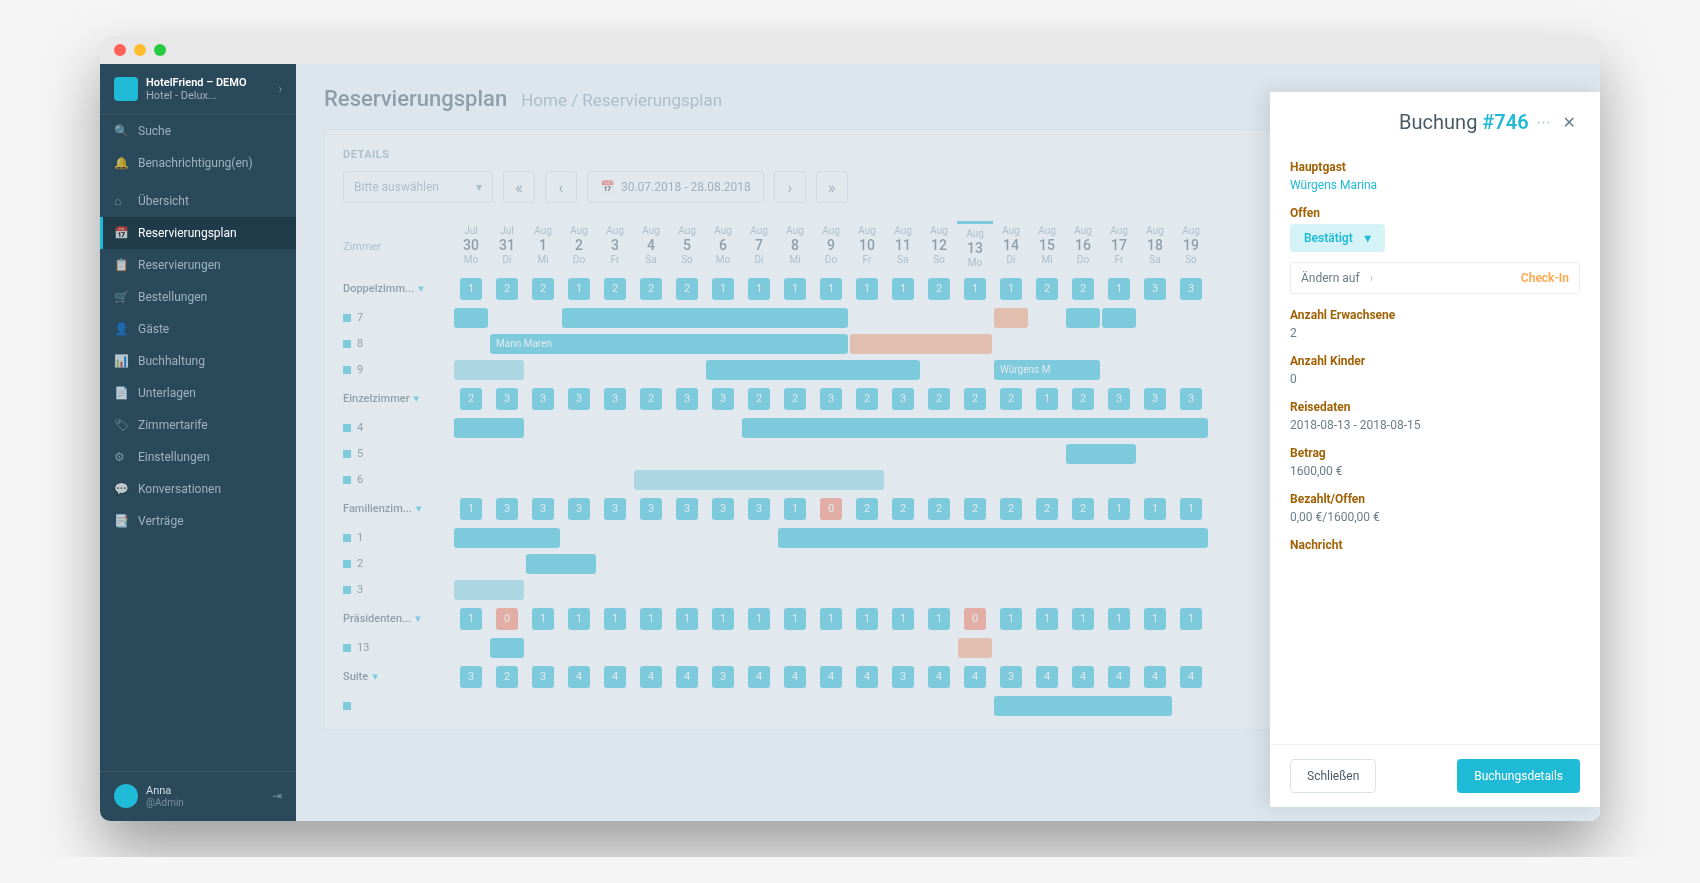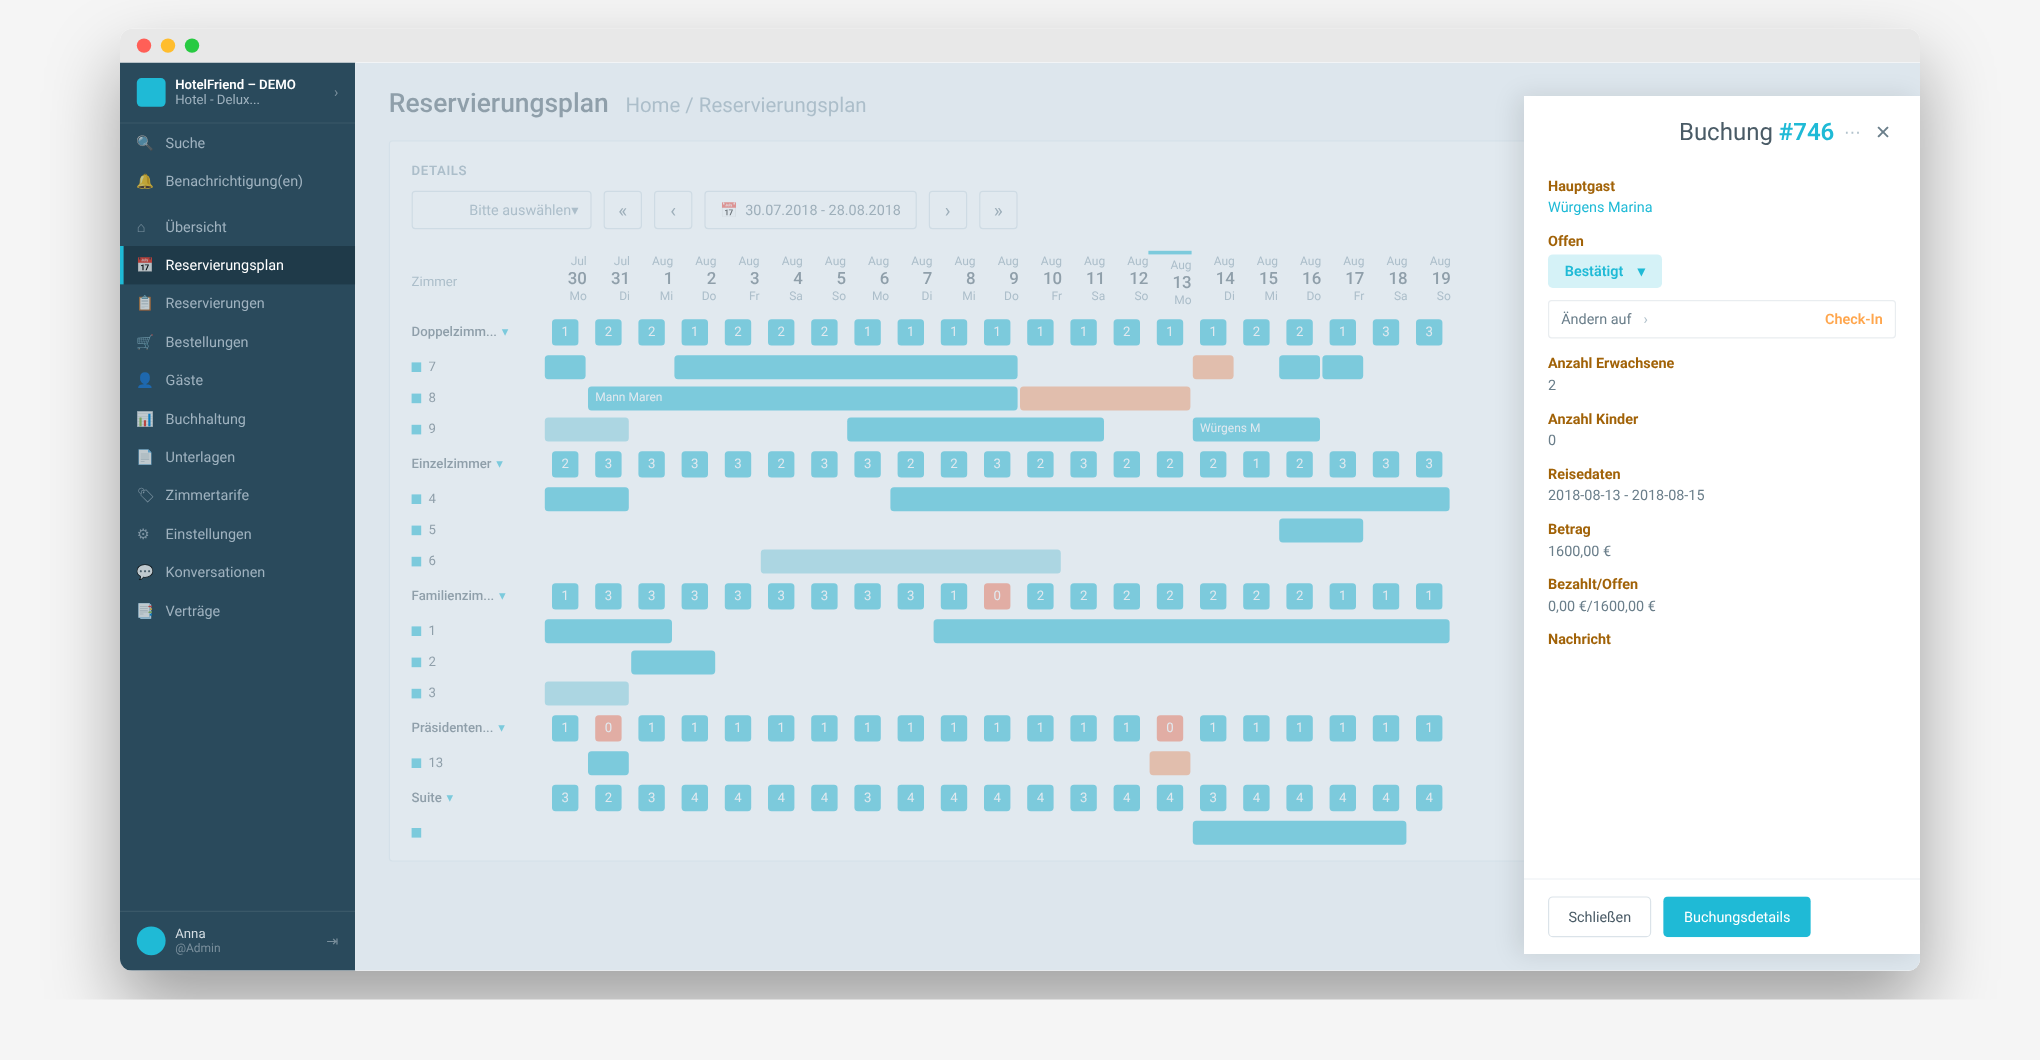--- a/index.html
+++ b/index.html
@@ -1,17 +1,17 @@
 <!DOCTYPE html>
 <html><head>
 <meta charset="utf-8">
 <style>
 * { box-sizing: border-box; margin: 0; padding: 0; }
 body { font-family: -apple-system, BlinkMacSystemFont, "Segoe UI", Roboto, Arial, sans-serif; background:#f5f5f5; }
-.window { width:1500px; height:785px; margin:24px auto; background:#fff; border-radius:10px; overflow:hidden; box-shadow:0 30px 60px rgba(0,0,0,0.35); position:relative; display:flex; flex-direction:column; }
+.window { width:1500px; height:785px; margin:36px auto; background:#fff; border-radius:10px; overflow:hidden; box-shadow:0 30px 60px rgba(0,0,0,0.35); position:relative; display:flex; flex-direction:column; }
 .titlebar { height:28px; background:#e8e8e8; display:flex; align-items:center; padding-left:14px; gap:8px; flex-shrink:0; }
 .dot { width:12px; height:12px; border-radius:50%; }
 .dot.red{background:#ff5f57}.dot.yellow{background:#ffbd2e}.dot.green{background:#28ca42}
 .app { flex:1; display:flex; overflow:hidden; position:relative; }
 .sidebar { width:196px; background:#2a4a5c; color:#d4dde3; display:flex; flex-direction:column; font-size:12px; flex-shrink:0; }
 .sb-top { padding:12px 14px; display:flex; align-items:center; gap:8px; border-bottom:1px solid rgba(255,255,255,.08);}
 .sb-logo { width:24px; height:24px; background:#1fbad6; border-radius:4px; }
 .sb-title { font-size:11px; font-weight:600; color:#fff; line-height:1.2; flex:1; }
 .sb-title .sub{color:#9fb2bf;font-weight:400}
 .sb-items { flex:1; padding-top:6px;}
@@ -24,26 +24,26 @@
 .sb-user-info .role{color:#7a8f9c;font-size:10px}
 .main { flex:1; background:#f5f8fa; overflow:auto; position:relative;}
 .overlay{position:absolute;inset:0;background:rgba(200,215,225,.55);z-index:5}
 .main-inner{padding:22px 28px;}
 .page-header{display:flex;align-items:baseline;gap:14px;margin-bottom:18px}
 .page-title{font-size:22px;color:#4a5b66;font-weight:500}
 .breadcrumb{font-size:17px;color:#8aa0ad}
 .breadcrumb a{color:#8aa0ad;text-decoration:none}
 .details-label{font-size:11px;color:#8aa0ad;font-weight:600;letter-spacing:.5px;margin-bottom:10px}
 .toolbar{display:flex;gap:10px;align-items:center}
-.select{width:150px;height:32px;border:1px solid #d6e0e6;background:#fff;font-size:12px;color:#8aa0ad;padding:0 10px;display:flex;align-items:center;justify-content:flex-end;border-radius:3px}
+.select{width:150px;height:32px;border:1px solid #d6e0e6;background:#fff;font-size:12px;color:#8aa0ad;padding:0 10px;display:flex;align-items:center;justify-content:space-between;border-radius:3px}
 .nav-btn{width:32px;height:32px;border:1px solid #d6e0e6;background:#fff;display:flex;align-items:center;justify-content:center;border-radius:3px;color:#6a7e8a;cursor:pointer}
 .daterange{height:32px;border:1px solid #d6e0e6;background:#fff;font-size:12px;color:#6a7e8a;padding:0 12px;display:flex;align-items:center;gap:6px;border-radius:3px}
 .grid-wrap{background:#fff;border:1px solid #e3ecf1;border-radius:3px;padding:18px 18px 10px 18px;margin-top:0}
 .grid{display:grid;grid-template-columns:110px repeat(21,36px);gap:0;font-size:11px;color:#6a7e8a}
-.hdr-cell{text-align:right;line-height:1.2;padding:4px 0}
+.hdr-cell{text-align:center;line-height:1.2;padding:4px 0}
 .hdr-cell .mon{font-size:10px;color:#8aa0ad}
 .hdr-cell .day{font-size:14px;color:#4a5b66;font-weight:500}
 .hdr-cell .dow{font-size:10px;color:#8aa0ad}
 .hdr-cell.today{border-top:3px solid #1fbad6}
 .row-label{display:flex;align-items:center;font-size:11px;color:#4a5b66;padding:6px 0}
 .row-label.group{font-weight:500}
 .row-label .sq{width:8px;height:8px;background:#1fbad6;margin-right:6px;display:inline-block}
 .row-label .car{margin-left:4px;color:#1fbad6}
 .avail-cell{display:flex;align-items:center;justify-content:center;padding:5px 0}
 .avail-badge{width:22px;height:22px;background:#1fbad6;color:#fff;border-radius:3px;display:flex;align-items:center;justify-content:center;font-size:11px}
@@ -61,21 +61,21 @@
 .panel-close{color:#6a7e8a;cursor:pointer;font-size:16px;padding:0 4px}
 .panel-body{padding:6px 20px;flex:1;overflow:auto}
 .field{margin:14px 0}
 .field-label{font-size:12px;color:#a16207;font-weight:700;margin-bottom:4px}
 .field-value{font-size:12px;color:#6a7e8a}
 .field-value.link{color:#1fbad6}
 .status-pill{display:inline-flex;align-items:center;gap:12px;background:#d5f2f7;color:#1fbad6;font-size:12px;padding:7px 14px;border-radius:4px;font-weight:600}
 .change-row{display:flex;gap:10px;margin-top:10px;border:1px solid #e9edf0;padding:8px 10px;border-radius:3px;align-items:center;font-size:12px;color:#6a7e8a}
 .change-row .chev{color:#b2c2cc}
 .checkin-btn{color:#ffa64d;font-weight:600;cursor:pointer;margin-left:auto}
-.panel-foot{padding:14px 20px;display:flex;justify-content:flex-start;gap:10px;border-top:1px solid #eef2f5}
+.panel-foot{padding:14px 20px;display:flex;justify-content:space-between;gap:10px;border-top:1px solid #eef2f5}
 .btn{font-size:12px;padding:9px 16px;border-radius:4px;cursor:pointer;border:1px solid transparent}
 .btn.secondary{background:#fff;border:1px solid #dbe3e9;color:#4a5b66}
 .btn.primary{background:#1fbad6;color:#fff}
 </style>
 </head>
 <body>
 
 <div class="window">
   <div class="titlebar">
     <div class="dot red"></div>

